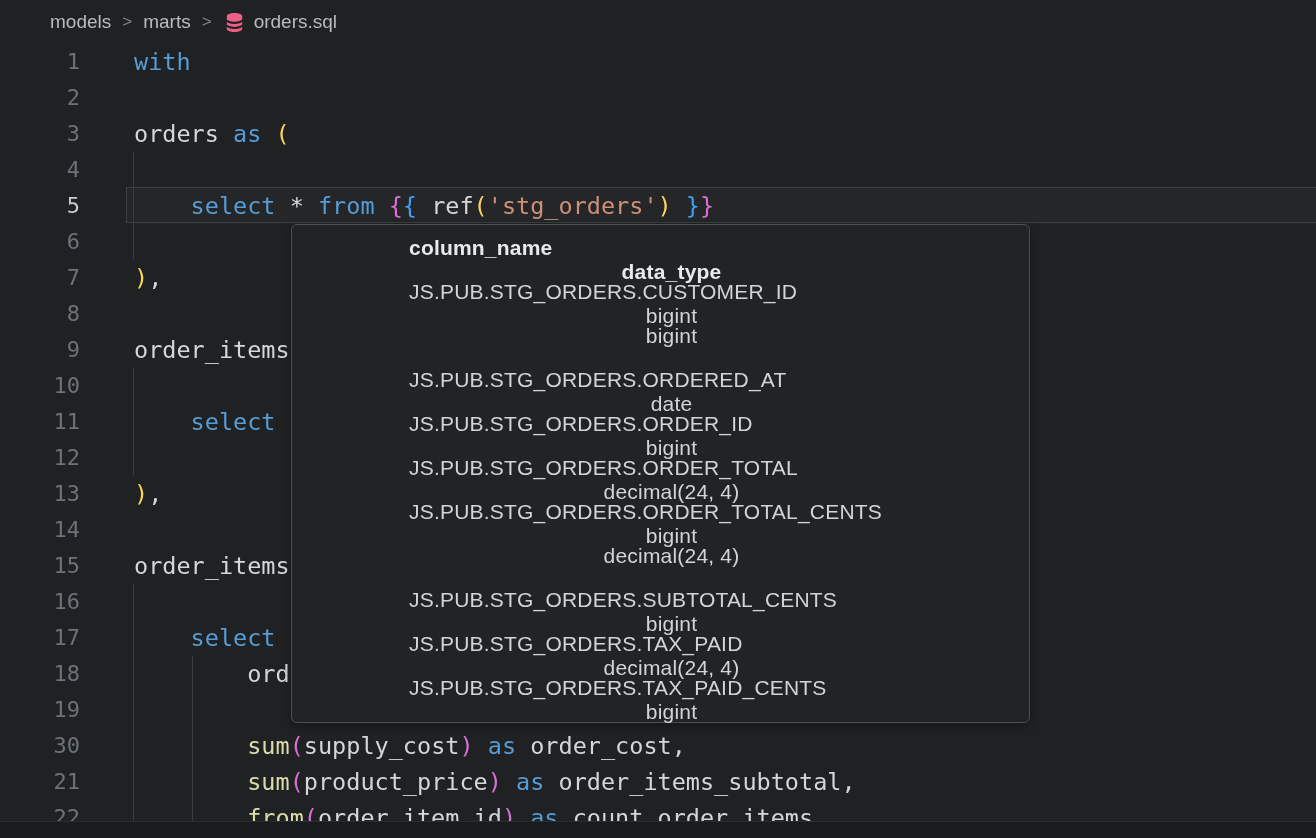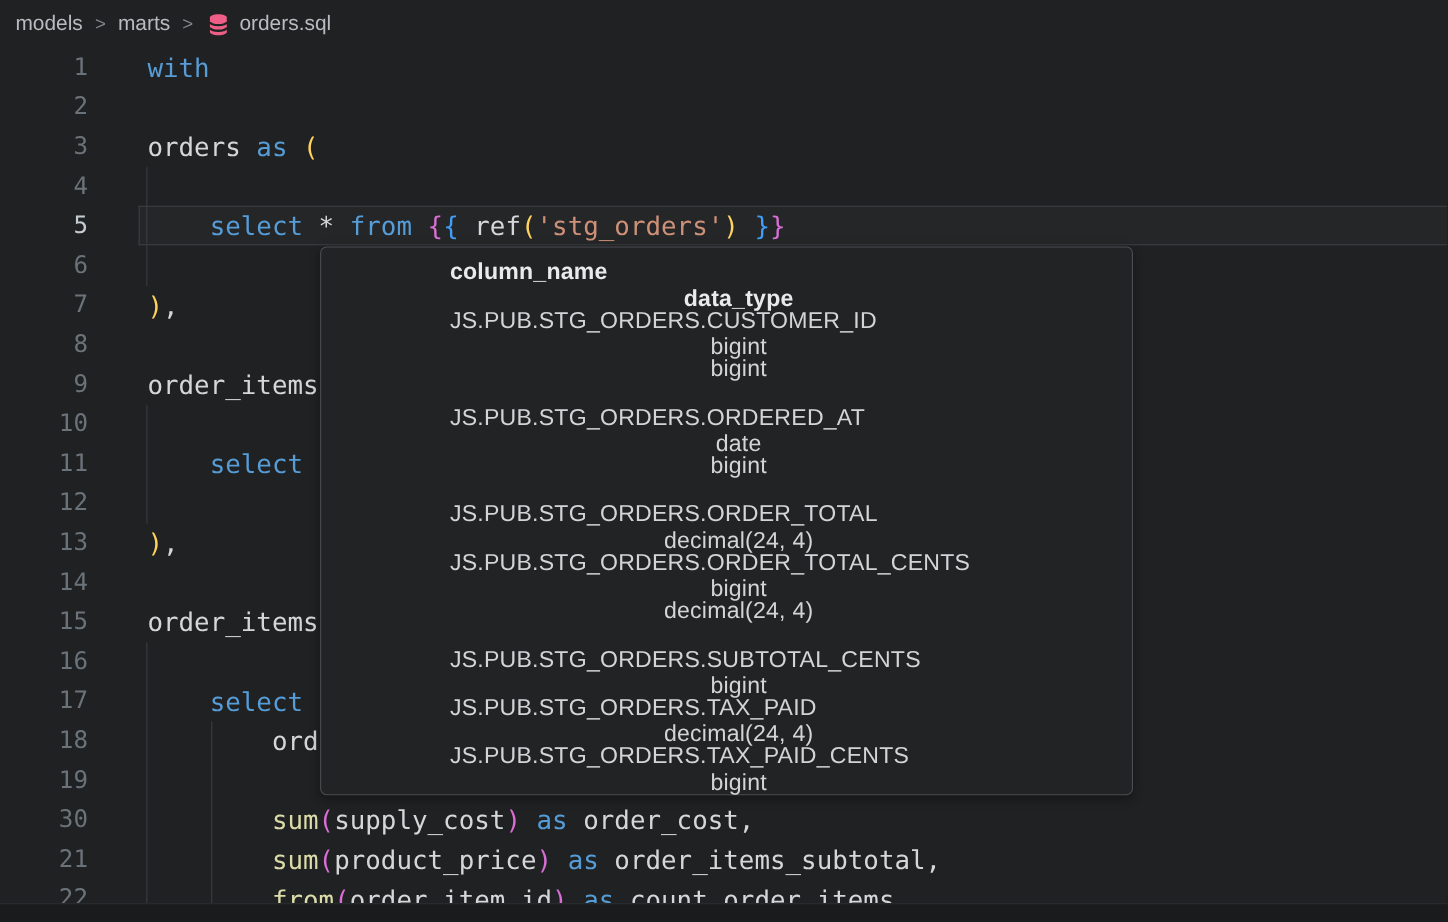--- a/index.html
+++ b/index.html
@@ -12,21 +12,21 @@
     --popup-header-fg:#e8eaec; --popup-row-fg:#d2d4d6;
     --breadcrumb-fg:#b6bcc1; --breadcrumb-dim:#80868c; --accent-pink:#ed5f86;
   }
   *{box-sizing:border-box;margin:0;padding:0;}
   html,body{width:1316px;height:838px;overflow:hidden;}
   body{background:var(--bg);position:relative;
        font-family:"Liberation Sans", sans-serif;}
 
   
   .breadcrumb{position:absolute;left:0;top:0;width:100%;height:44px;
-    display:flex;align-items:center;padding-left:14px;gap:11px;
+    display:flex;align-items:center;padding-left:50px;gap:11px;
     font-size:19px;color:var(--breadcrumb-fg);}
   .breadcrumb .sep{color:var(--breadcrumb-dim);font-size:17px;}
   .breadcrumb .file{display:flex;align-items:center;gap:8px;}
   .db-icon{width:23px;height:23px;display:inline-block;}
 
   
   .editor{position:absolute;left:0;top:44px;width:1316px;height:777px;overflow:hidden;}
   .gutter{position:absolute;left:0;top:0;width:80px;text-align:right;
     font-family:"DejaVu Sans Mono", monospace;font-size:22px;color:var(--ln);}
   .gutter .ln{height:36px;line-height:36px;}
@@ -150,20 +150,21 @@
         <div class="cell type">bigint</div>
       </div>
       <div class="popup-row">
         <div class="cell type">bigint</div>
       </div>
       <div class="popup-row">
         <div class="cell name">JS.PUB.STG_ORDERS.ORDERED_AT</div>
         <div class="cell type">date</div>
       </div>
       <div class="popup-row">
+        <div class="cell name">JS.PUB.STG_ORDERS.ORDER_ID</div>
         <div class="cell type">bigint</div>
       </div>
       <div class="popup-row">
         <div class="cell name">JS.PUB.STG_ORDERS.ORDER_TOTAL</div>
         <div class="cell type">decimal(24, 4)</div>
       </div>
       <div class="popup-row">
         <div class="cell name">JS.PUB.STG_ORDERS.ORDER_TOTAL_CENTS</div>
         <div class="cell type">bigint</div>
       </div>

